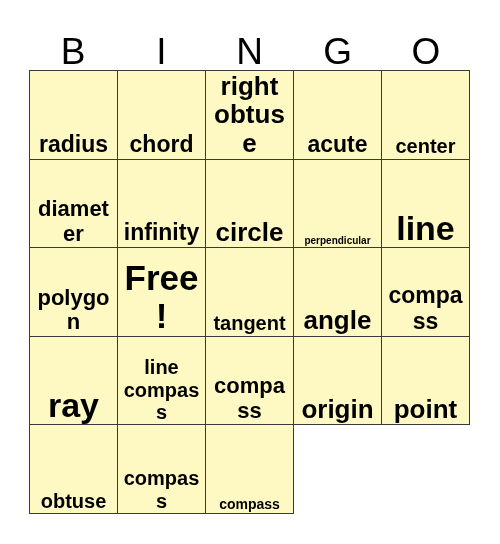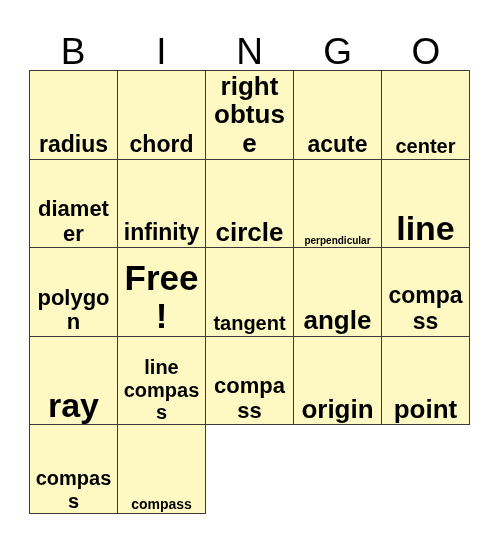--- a/index.html
+++ b/index.html
@@ -167,20 +167,23 @@
         <span class="cell-text fs-md">compass</span>
       </div>
 
     <div class="cell">
         <span class="cell-text fs-2xl">origin</span>
       </div>
     <div class="cell">
         <span class="cell-text fs-2xl">point</span>
       </div>
     <div class="cell">
+        <span class="cell-text fs-lg">obtuse</span>
+      </div>
+    <div class="cell">
         <span class="cell-text fs-lg">compass</span>
       </div>
     <div class="cell">
         <span class="cell-text fs-sm">compass</span>
       </div>
 
   </div>
 </div>
 
 </body></html>

